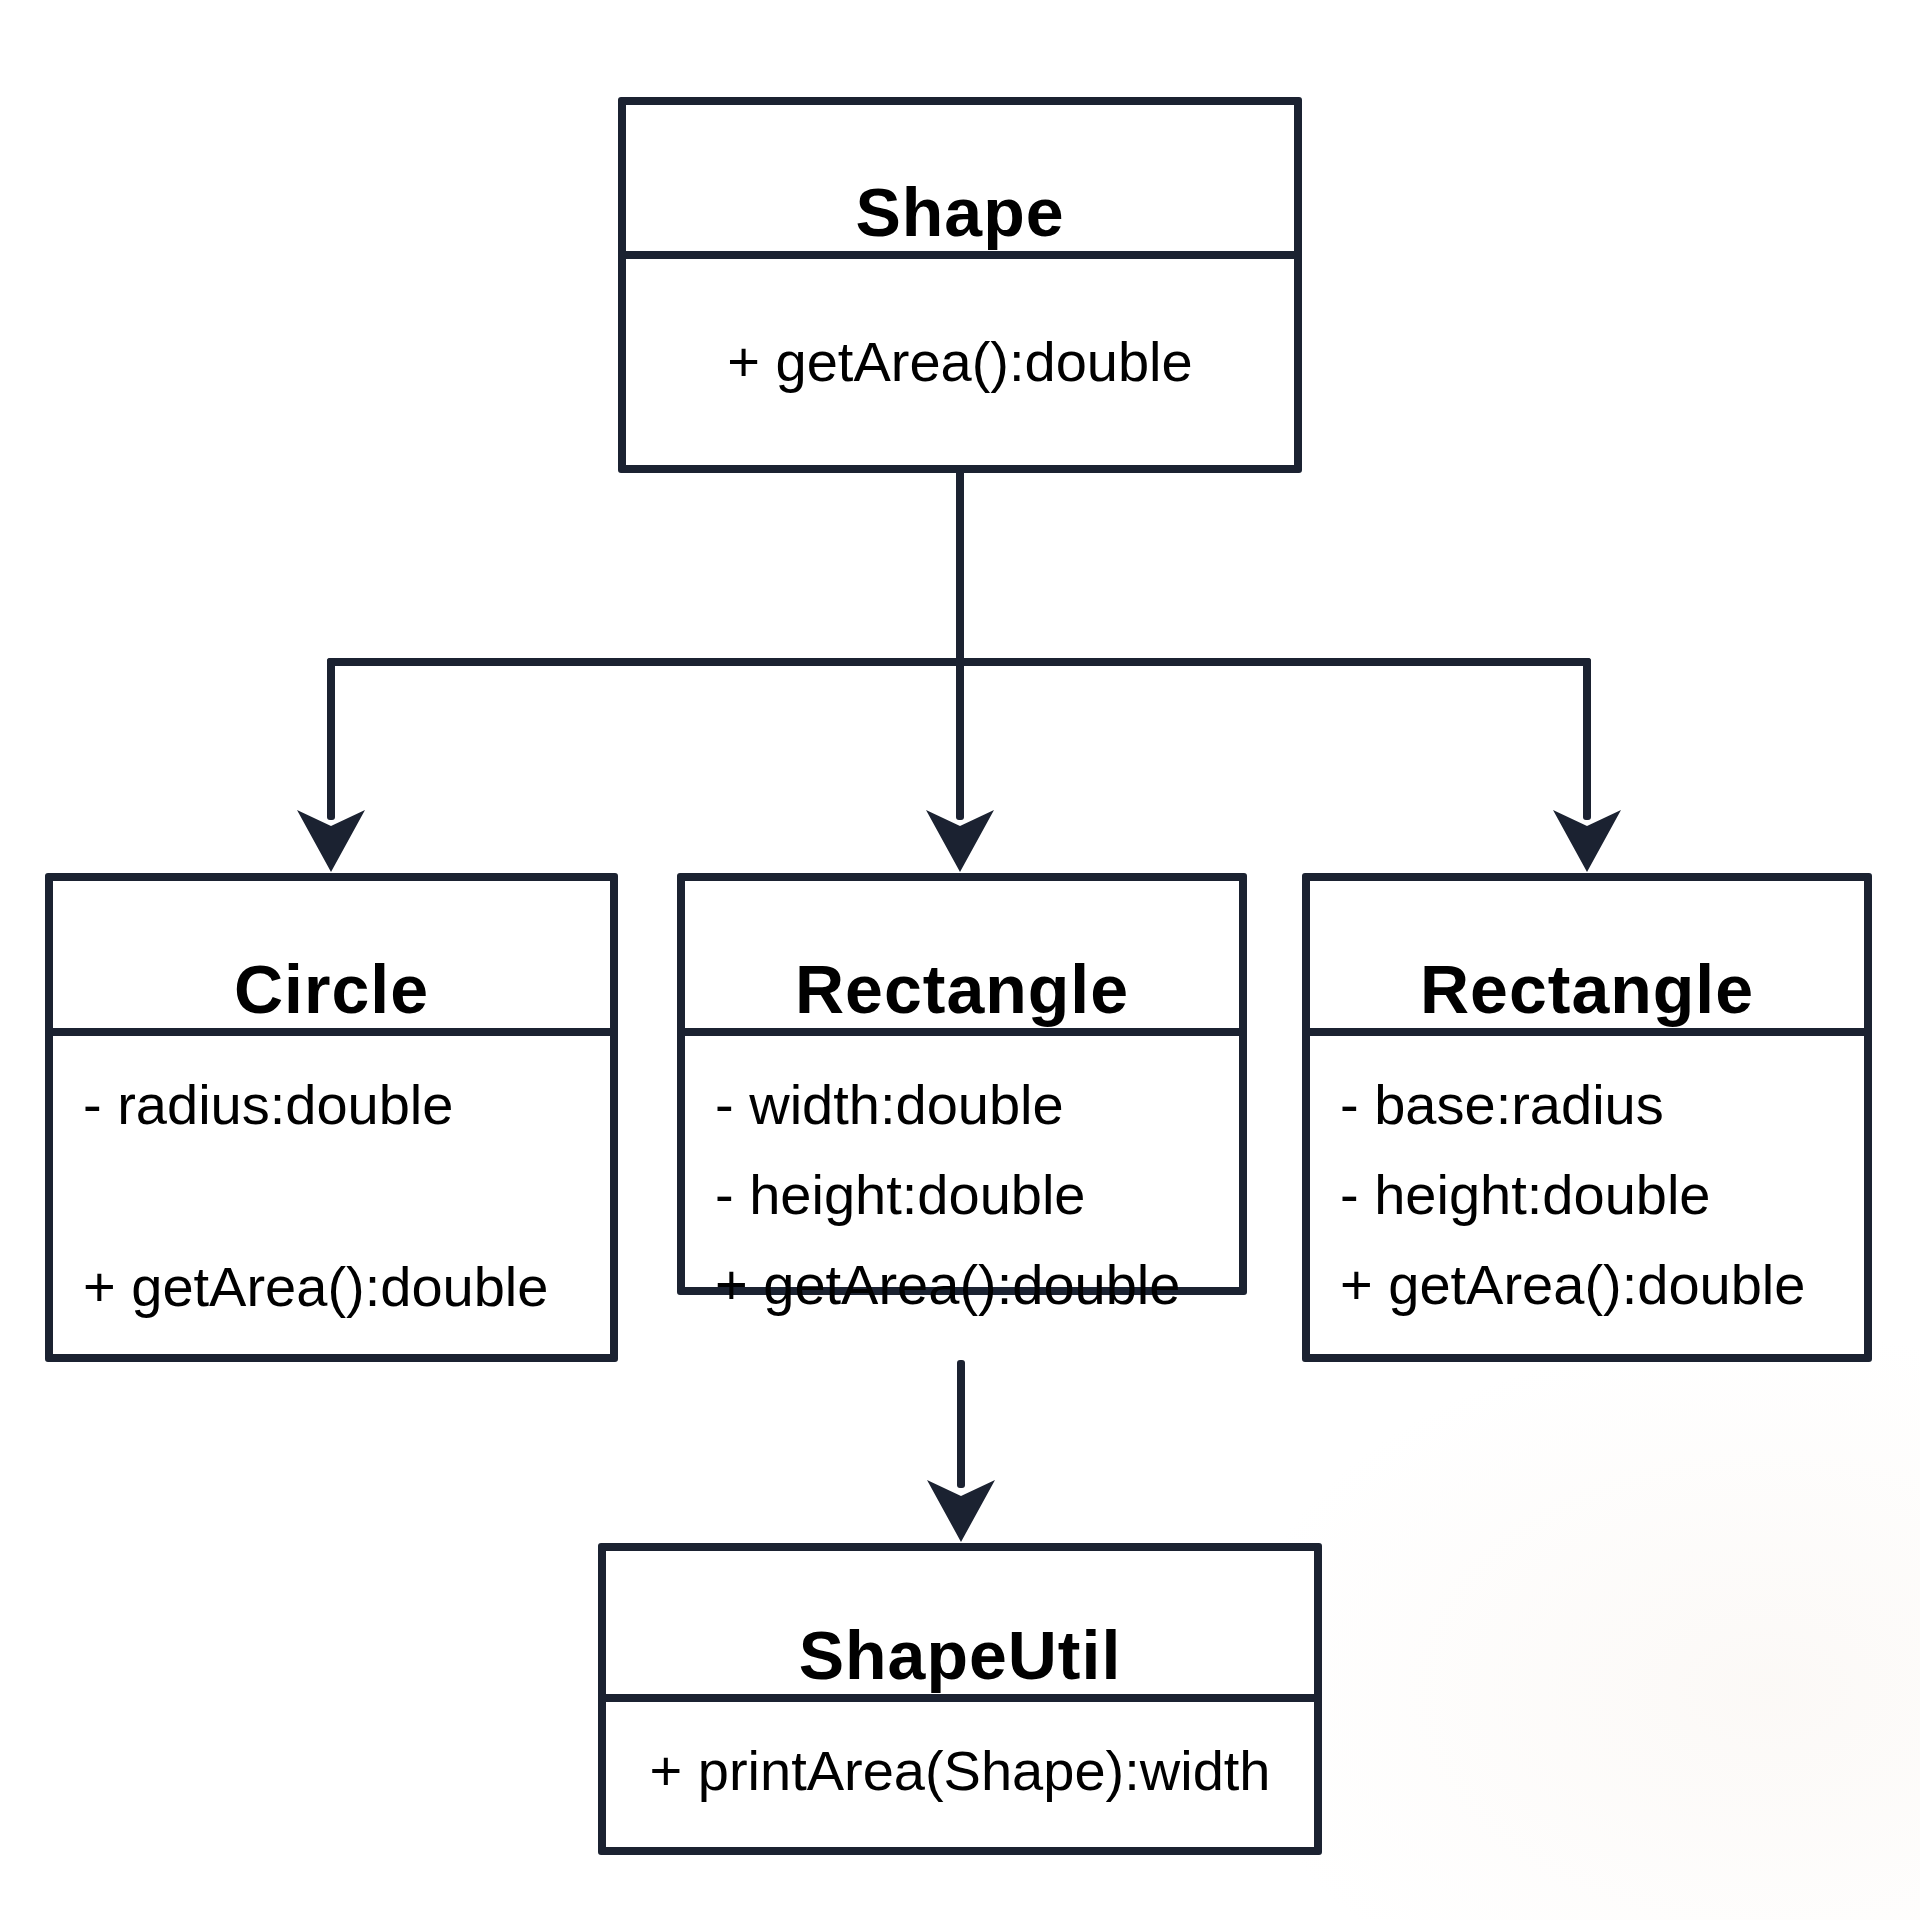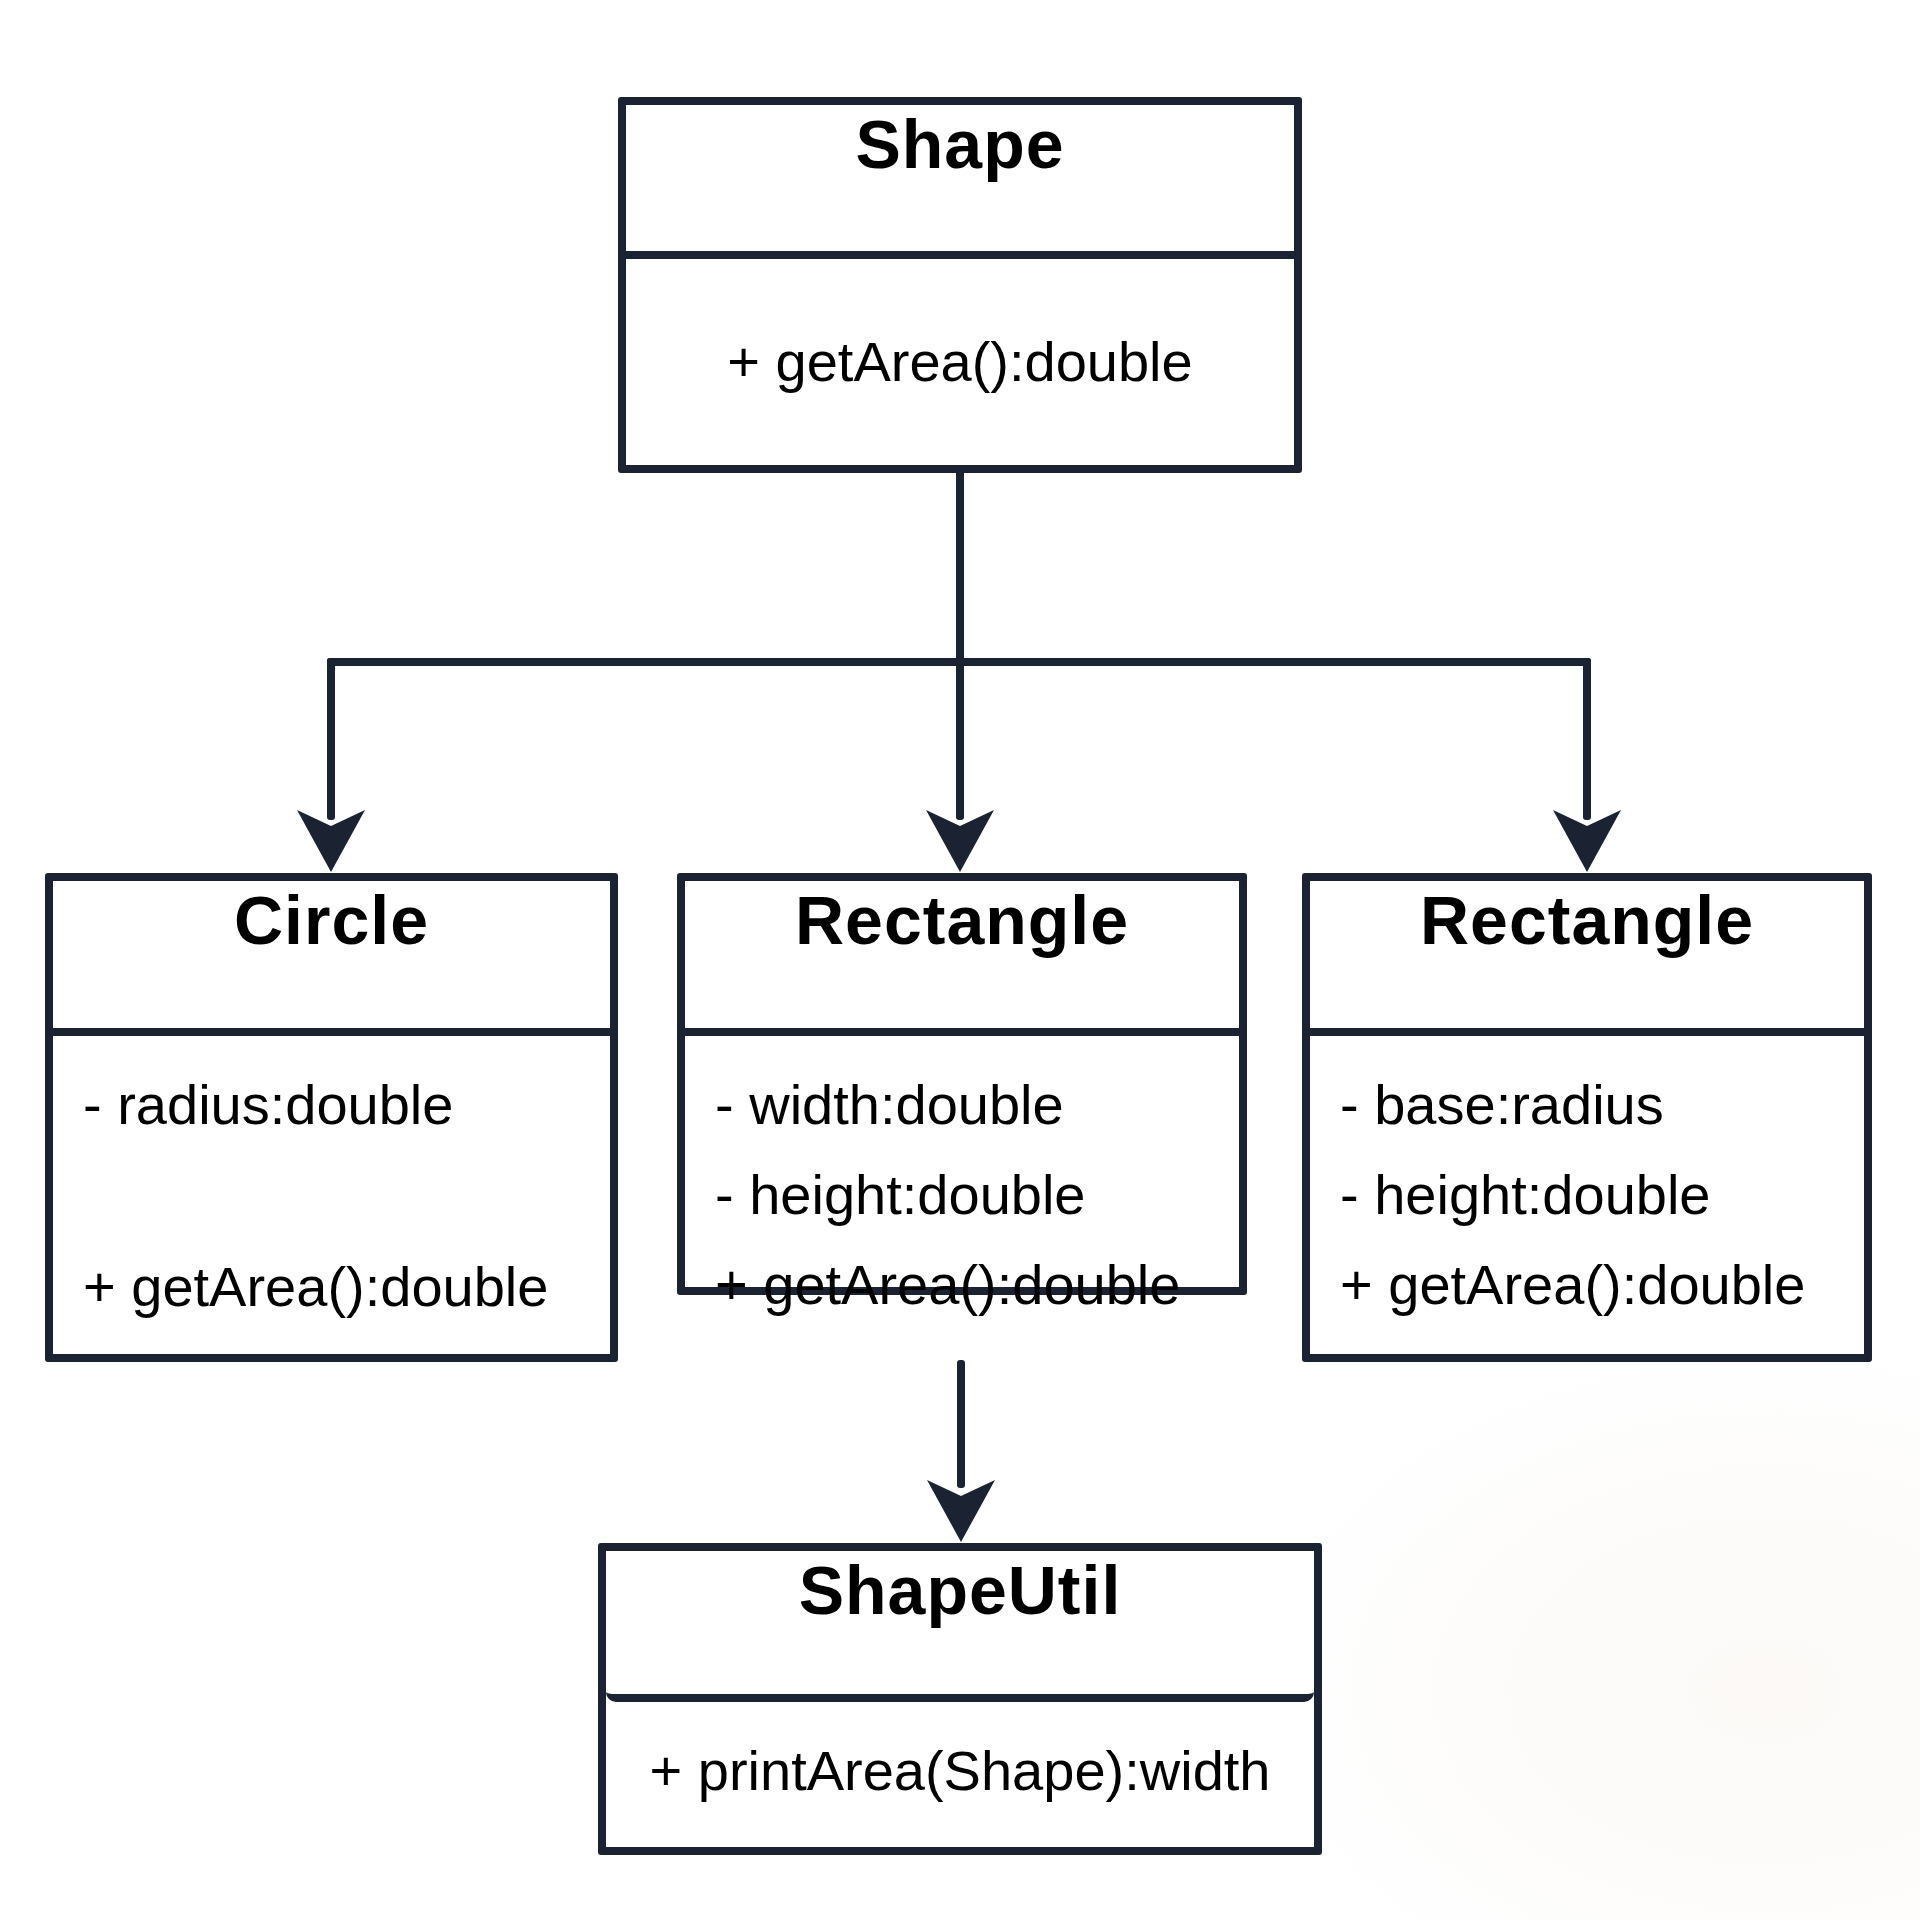--- a/index.html
+++ b/index.html
@@ -25,21 +25,21 @@
   .cls{
     position:absolute;
     box-sizing:border-box;
     border:8px solid var(--line);
     border-radius:3px;
     background:#fff;
     color:var(--text);
   }
   .cls .hd{
     box-sizing:border-box;
-    display:flex;align-items:flex-start;justify-content:center;
+    display:flex;align-items:flex-end;justify-content:center;
     border-bottom:8px solid var(--line);
     font-weight:bold;
     font-size:68px;
     letter-spacing:1px;
   }
   .cls .bd{
     box-sizing:border-box;
   }
   .bd.center{display:flex;align-items:center;justify-content:center;}
   .member{
@@ -114,21 +114,21 @@
       <span>Rectangle</span>
     </div>
     <div class="bd list">
       <div class="member">- base:radius</div>
       <div class="member">- height:double</div>
       <div class="member">+ getArea():double</div>
     </div>
   </div>
 
   <div class="cls" style="left:598px;top:1543px;width:724px;height:312px;">
-    <div class="hd" style="height:151px;border-radius:10px;">
+    <div class="hd" style="height:151px;">
       <span>ShapeUtil</span>
     </div>
     <div class="bd center" style="height:137px;">
       <div class="member">+ printArea(Shape):width</div>
     </div>
   </div>
 
 </div>
 
 </body></html>

